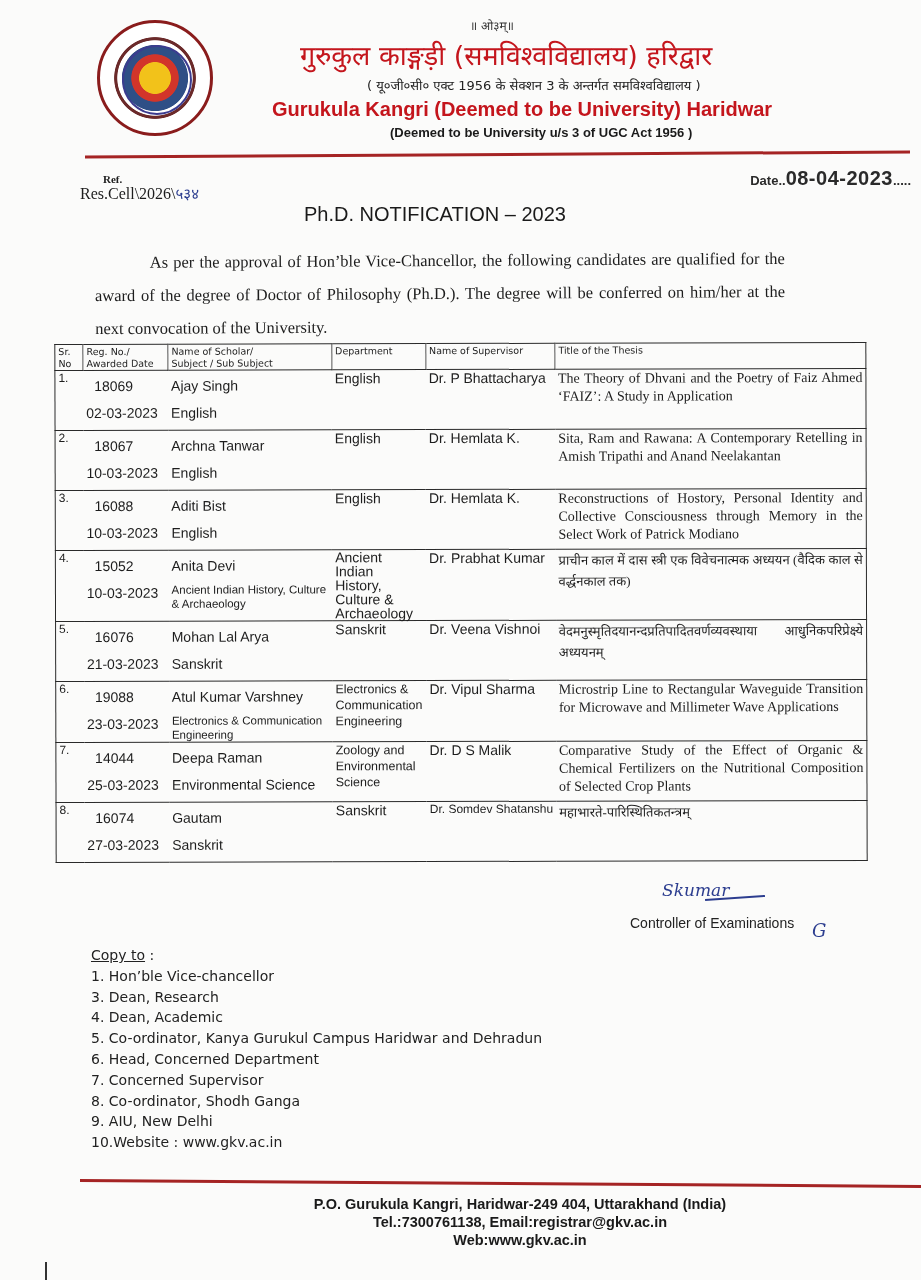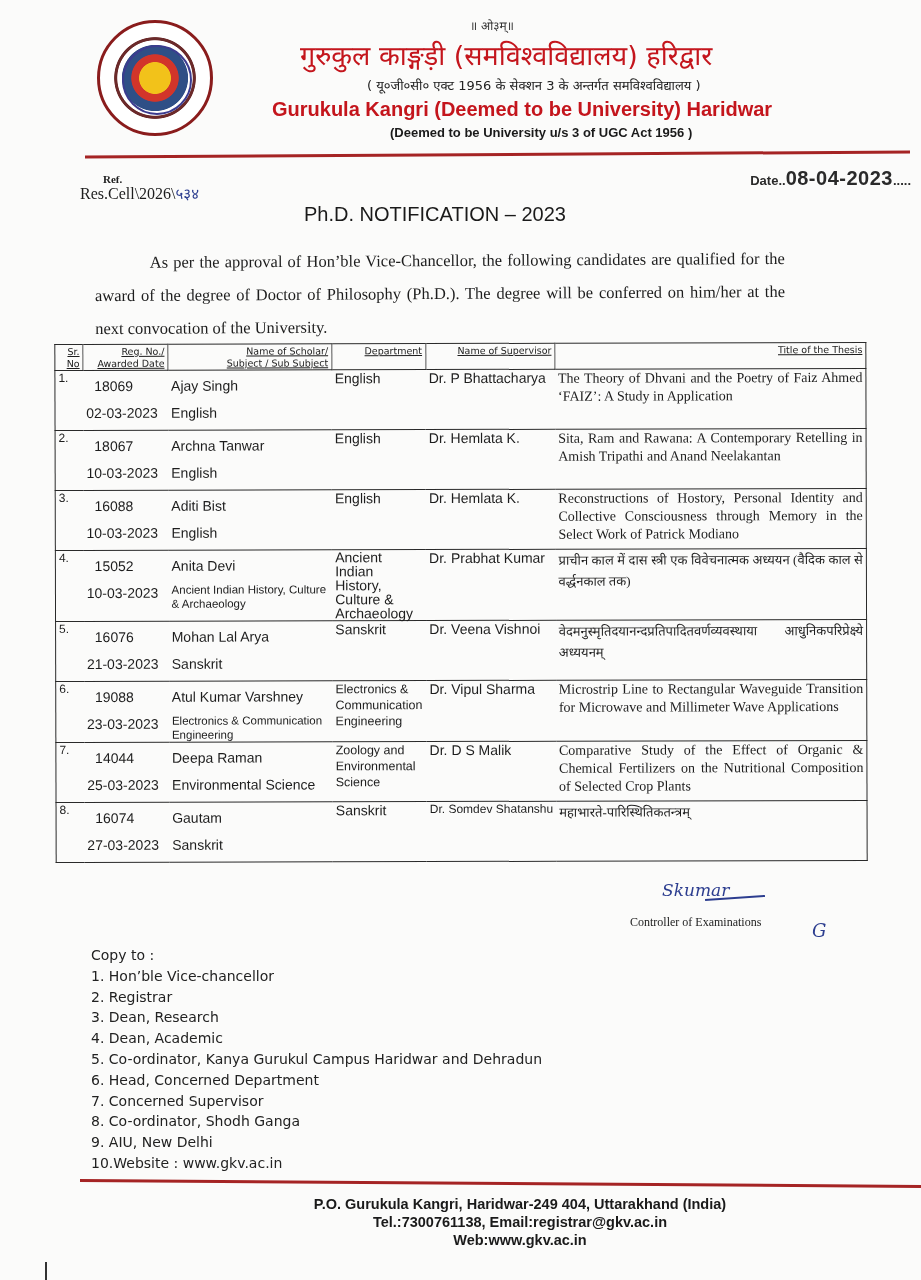--- a/index.html
+++ b/index.html
@@ -18,43 +18,43 @@
   .date { right: 10px; top: 167px; font-size: 13px; font-weight: bold; color: #2a2a2a; white-space: nowrap; }
   .date .val { font-size: 20px; letter-spacing: 0.5px; }
   .ref-label { left: 103px; top: 173px; font-family: "Liberation Serif", serif; font-size: 11px; font-weight: bold; }
   .ref-val { left: 80px; top: 183px; font-family: "Liberation Serif", serif; font-size: 16px; white-space: nowrap; }
   .ref-val .hand { color: #2c3d8f; font-family: "DejaVu Sans", sans-serif; font-size: 15px; }
   .heading { left: 304px; top: 203px; font-size: 20px; color: #1a1a1a; white-space: nowrap; }
   .para { left: 95px; top: 244px; width: 690px; font-family: "Liberation Serif", serif; font-size: 16.5px; line-height: 33px; text-align: justify; text-indent: 55px; transform: rotate(-0.35deg); }
   
   table.thesis { position: absolute; left: 55px; top: 343px; width: 812px; border-collapse: collapse; transform: rotate(-0.15deg); }
   table.thesis td, table.thesis th { border-top: 1.5px solid #2a2a2a; border-bottom: 1.5px solid #2a2a2a; vertical-align: top; padding: 0 3px; }
-  table.thesis th { font-family: "DejaVu Sans", sans-serif; font-weight: normal; font-size: 9.5px; text-align: right; line-height: 12px; padding-top: 1px; text-decoration: underline; }
+  table.thesis th { font-family: "DejaVu Sans", sans-serif; font-weight: normal; font-size: 9.5px; text-align: left; line-height: 12px; padding-top: 1px; }
   table.thesis tr > :first-child { border-left: 1.5px solid #2a2a2a; }
   table.thesis tr > :last-child { border-right: 1.5px solid #2a2a2a; }
   .col-sep { border-right: 1px solid #555; }
   td.sr { width: 22px; font-size: 12px; padding-top: 8px; }
   td.reg { width: 80px; font-size: 14px; }
   td.name { width: 160px; font-size: 14px; }
   td.dept { width: 88px; font-size: 14px; padding-top: 4px; }
   td.sup { width: 120px; font-size: 14px; padding-top: 4px; }
   td.title { width: 308px; font-family: "Liberation Serif", serif; font-size: 14px; line-height: 18px; text-align: justify; padding: 2px 6px 2px 5px; }
   td.title.hi { font-family: Liberation Serif, serif; font-size: 13px; line-height: 21px; }
   .line1 { display:block; height: 30px; line-height: 30px; }
   .line2 { display:block; line-height: 20px; padding-top: 2px; }
   .small { font-size: 11.5px; line-height: 14px; }
   tr.r { height: 60px; }
   
   .sig { left: 662px; top: 880px; font-family: "DejaVu Serif", serif; font-style: italic; font-size: 17px; color: #2c3d8f; }
   .sig-line { left: 705px; top: 897px; width: 60px; height: 2px; background: #2c3d8f; transform: rotate(-4deg); }
-  .controller { left: 630px; top: 915px; font-family: Liberation Serif, serif; font-size: 12px; color: #222; white-space: nowrap; }
+  .controller { left: 630px; top: 915px; font-family: Liberation Sans, sans-serif; font-size: 14px; color: #222; white-space: nowrap; }
   .initials { left: 812px; top: 920px; font-family: "DejaVu Serif", serif; font-style: italic; font-size: 18px; color: #2c3d8f; }
   
   .copy { left: 91px; top: 945px; font-family: "DejaVu Sans", sans-serif; font-size: 14px; line-height: 20.8px; color: #222; }
-  .copy .hd { }
+  .copy .hd { text-decoration: underline; }
   .copy ol { margin: 0; padding: 0; list-style: none; }
   
   .frule { left: 80px; top: 1182px; width: 841px; height: 3px; background: #a52424; transform: rotate(0.4deg); }
   .footer { left: 290px; top: 1195px; width: 460px; text-align: center; font-weight: bold; font-size: 14.5px; line-height: 18px; color: #1a1a1a; }
   .bottom-mark { left: 45px; top: 1262px; width: 2px; height: 18px; background: #333; }
 </style>
 </head>
 <body>
 
 <div class="abs logo">
@@ -207,21 +207,20 @@
 
 <div class="abs sig">Skumar</div>
 <div class="abs sig-line"></div>
 <div class="abs controller">Controller of Examinations</div>
 <div class="abs initials">G</div>
 
 <div class="abs copy">
   <div><span class="hd">Copy to</span> :</div>
   <ol>
     <li>1. Hon’ble Vice-chancellor</li>
-    <li>2. Registrar</li>
     <li>3. Dean, Research</li>
     <li>4. Dean, Academic</li>
     <li>5. Co-ordinator, Kanya Gurukul Campus Haridwar and Dehradun</li>
     <li>6. Head, Concerned Department</li>
     <li>7. Concerned Supervisor</li>
     <li>8. Co-ordinator, Shodh Ganga</li>
     <li>9. AIU, New Delhi</li>
     <li>10.Website :  www.gkv.ac.in</li>
   </ol>
 </div>

